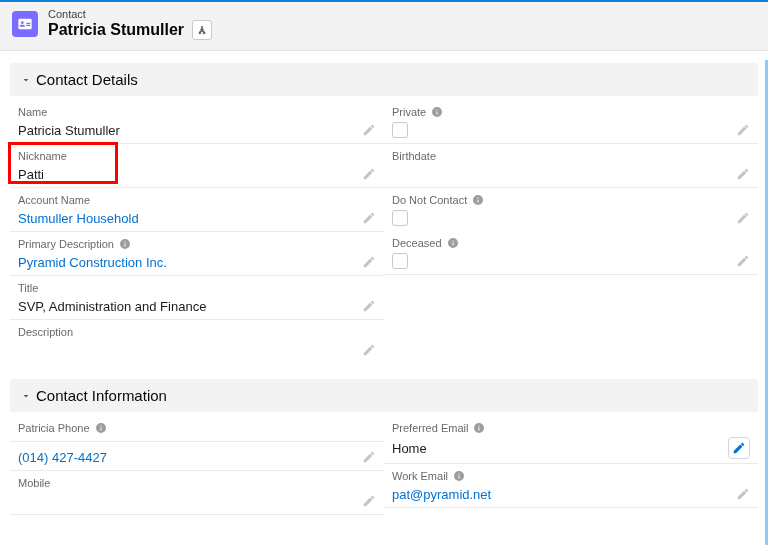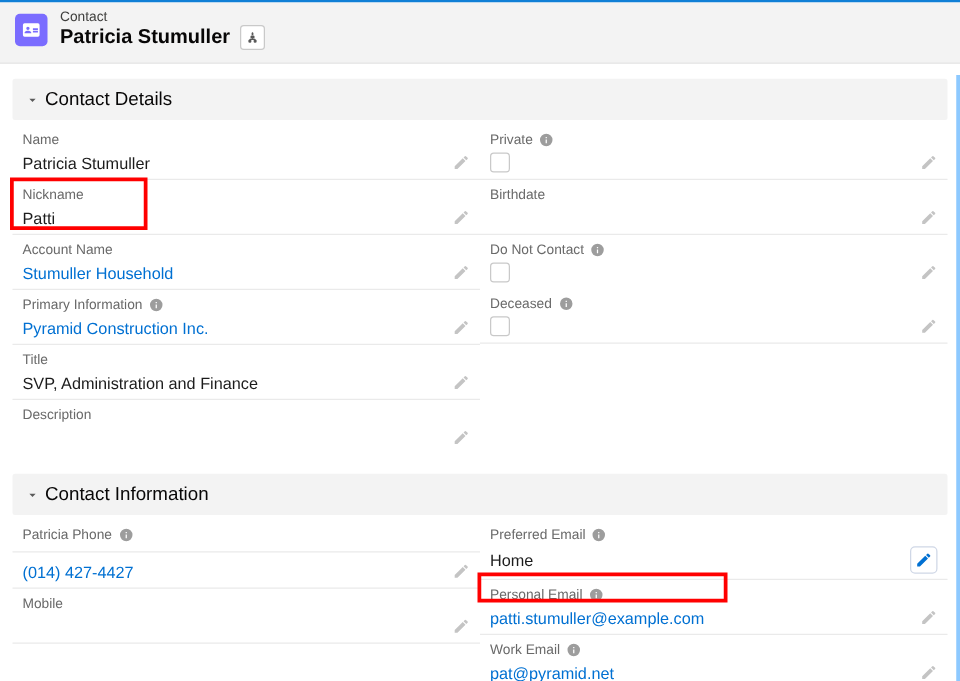--- a/index.html
+++ b/index.html
@@ -219,21 +219,21 @@
           <div class="value-row">
             <span class="value link">Stumuller Household</span>
             <svg class="pencil">
                 <use href="#i-pencil"></use>
               </svg>
           </div>
         </div>
 
         <div class="field">
           <div class="label-row">
-            <span>Primary Information</span>
+            <span>Primary Description</span>
             <svg class="info-ic">
                 <use href="#i-info"></use>
               </svg>
           </div>
           <div class="value-row">
             <span class="value link">Pyramid Construction Inc.</span>
             <svg class="pencil">
                 <use href="#i-pencil"></use>
               </svg>
           </div>
@@ -377,35 +377,20 @@
               </svg>
           </div>
           <div class="value-row">
             <span class="value">Home</span>
             <svg class="pencil active">
                 <use href="#i-pencil"></use>
               </svg>
           </div>
         </div>
 
-        <div class="field" style="position:relative">
-          <div class="hilite" style="left:-2px;top:-6px;width:200px;height:24px"></div>
-          <div class="label-row">
-            <span>Personal Email</span>
-            <svg class="info-ic">
-                <use href="#i-info"></use>
-              </svg>
-          </div>
-          <div class="value-row">
-            <span class="value link">patti.stumuller@example.com</span>
-            <svg class="pencil">
-                <use href="#i-pencil"></use>
-              </svg>
-          </div>
-        </div>
 
         <div class="field">
           <div class="label-row">
             <span>Work Email</span>
             <svg class="info-ic">
                 <use href="#i-info"></use>
               </svg>
           </div>
           <div class="value-row">
             <span class="value link">pat@pyramid.net</span>

